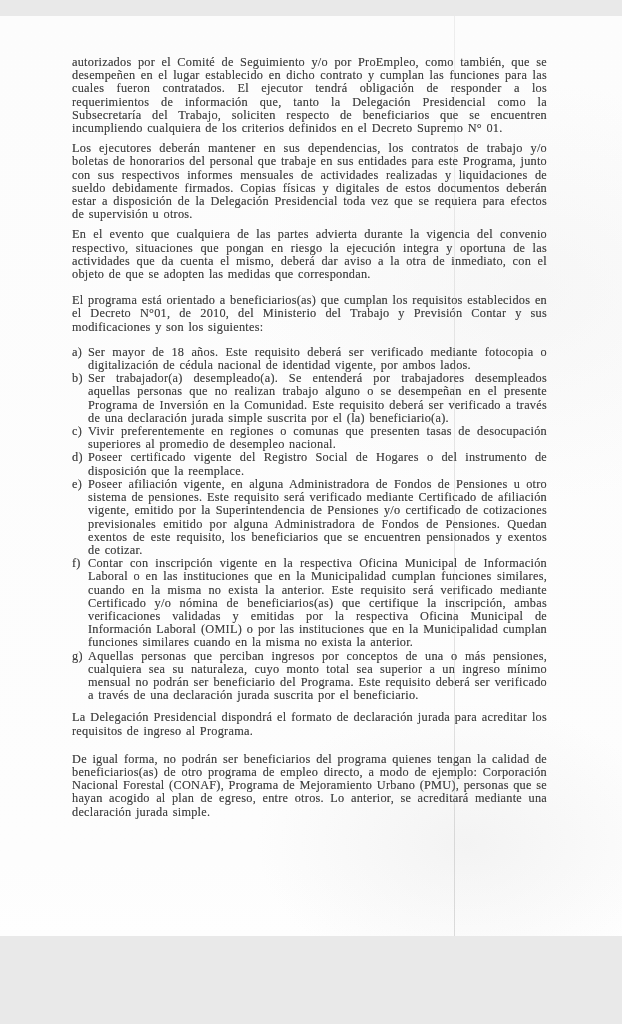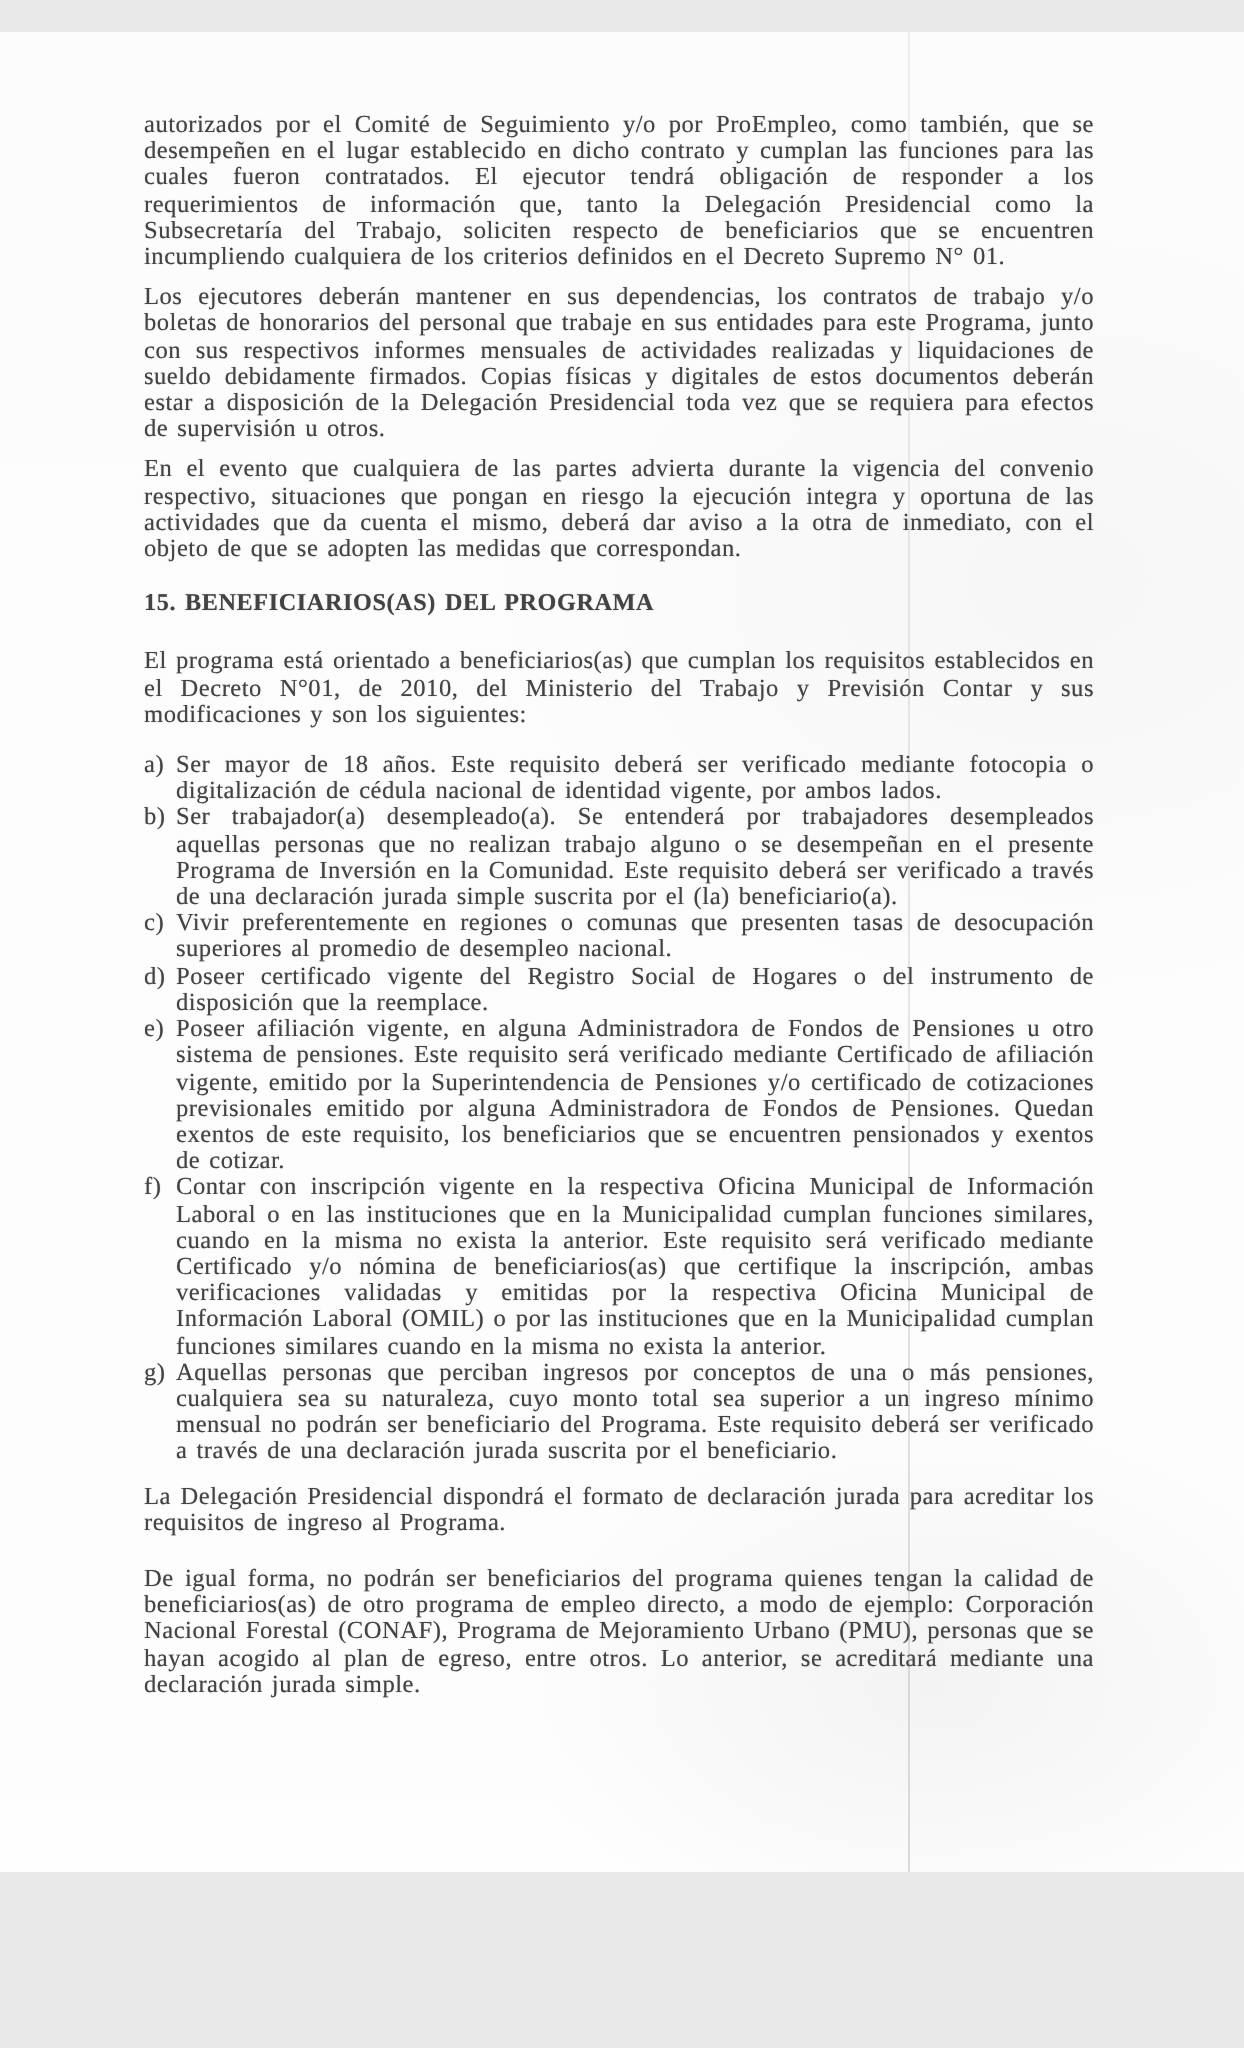--- a/index.html
+++ b/index.html
@@ -83,21 +83,20 @@
 <div class="page">
 
   <div class="content">
 
     <p class="para">autorizados por el Comité de Seguimiento y/o por ProEmpleo, como también, que se desempeñen en el lugar establecido en dicho contrato y cumplan las funciones para las cuales fueron contratados. El ejecutor tendrá obligación de responder a los requerimientos de información que, tanto la Delegación Presidencial como la Subsecretaría del Trabajo, soliciten respecto de beneficiarios que se encuentren incumpliendo cualquiera de los criterios definidos en el Decreto Supremo N° 01.</p>
 
     <p class="para">Los ejecutores deberán mantener en sus dependencias, los contratos de trabajo y/o boletas de honorarios del personal que trabaje en sus entidades para este Programa, junto con sus respectivos informes mensuales de actividades realizadas y liquidaciones de sueldo debidamente firmados. Copias físicas y digitales de estos documentos deberán estar a disposición de la Delegación Presidencial toda vez que se requiera para efectos de supervisión u otros.</p>
 
     <p class="para para-last-gap">En el evento que cualquiera de las partes advierta durante la vigencia del convenio respectivo, situaciones que pongan en riesgo la ejecución integra y oportuna de las actividades que da cuenta el mismo, deberá dar aviso a la otra de inmediato, con el objeto de que se adopten las medidas que correspondan.</p>
 
-    <h2 class="heading">15. BENEFICIARIOS(AS) DEL PROGRAMA</h2>
 
     <p class="para intro">El programa está orientado a beneficiarios(as) que cumplan los requisitos establecidos en el Decreto N°01, de 2010, del Ministerio del Trabajo y Previsión Contar y sus modificaciones y son los siguientes:</p>
 
     <div class="req-list">
 
       <div class="req-item">
         <span class="req-marker">a)</span>
         <span class="req-text">Ser mayor de 18 años. Este requisito deberá ser verificado mediante fotocopia o digitalización de cédula nacional de identidad vigente, por ambos lados.</span>
       </div>
 

